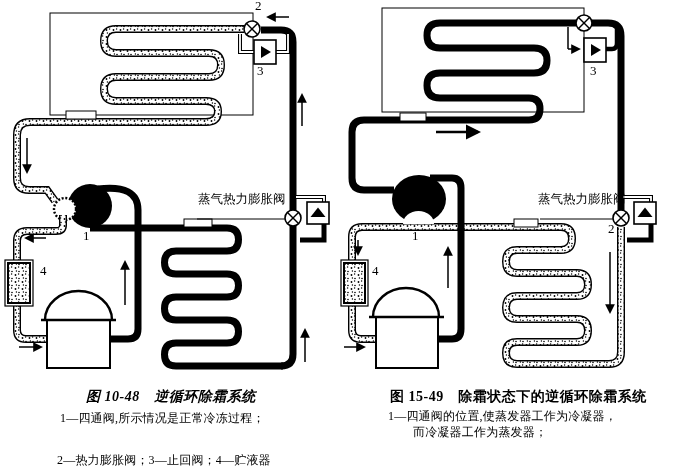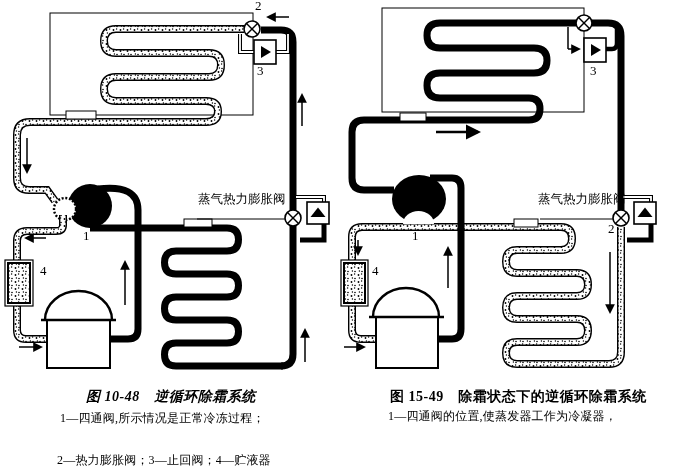--- a/index.html
+++ b/index.html
@@ -200,14 +200,15 @@
   <span class="diaglabel" style="left:372px;top:264px;">4</span>
   <span class="diaglabel" style="left:608px;top:222px;">2</span>
   <span class="diaglabel" style="left:538px;top:193px;font-size:12.5px;">蒸气热力膨胀阀</span>
 
   <div class="caption" style="left:86px;top:388px;font-style:italic;">图 10-48　逆循环除霜系统</div>
   <div class="legend" style="left:60px;top:410px;">1—四通阀,所示情况是正常冷冻过程；</div>
   <div class="legend" style="left:57px;top:452px;">2—热力膨胀阀；3—止回阀；4—贮液器</div>
 
   <div class="caption" style="left:390px;top:388px;">图 15-49　除霜状态下的逆循环除霜系统</div>
   <div class="legend" style="left:388px;top:408px;">1—四通阀的位置,使蒸发器工作为冷凝器，</div>
+  <div class="legend" style="left:413px;top:424px;">而冷凝器工作为蒸发器；</div>
 
 </div>
 
 </body></html>

